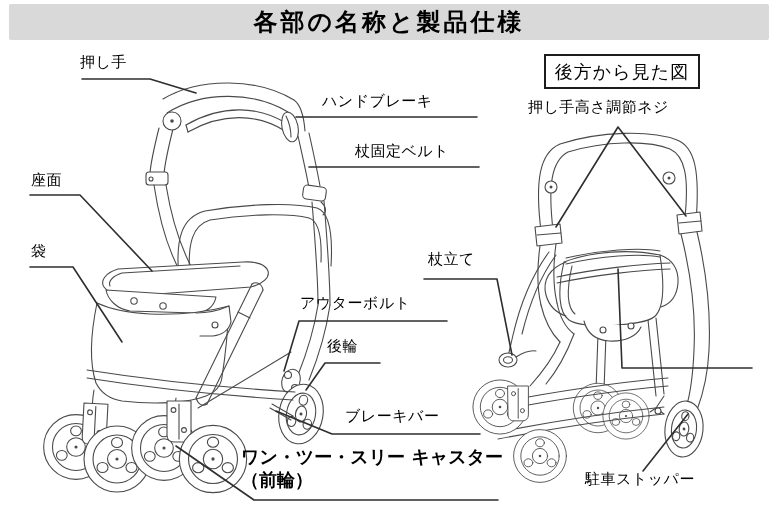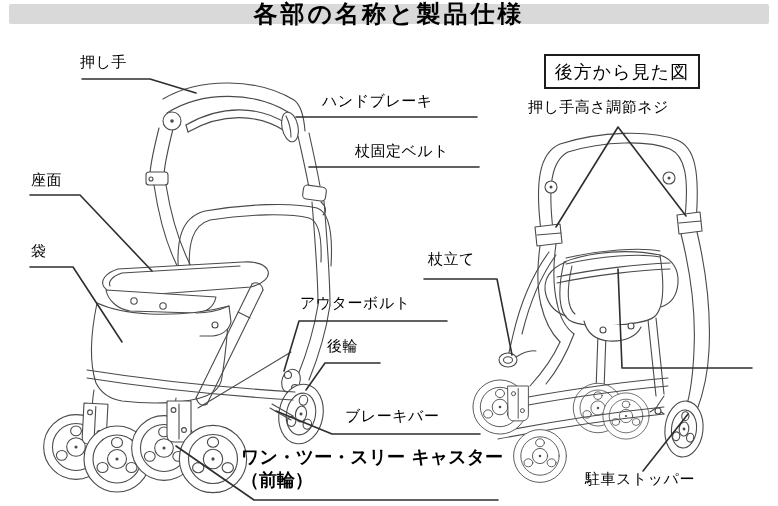--- a/index.html
+++ b/index.html
@@ -1,18 +1,18 @@
 <!DOCTYPE html>
 <html><head>
 <meta charset="utf-8">
 <style>
   html,body{margin:0;padding:0;background:#fff;}
   .page{position:relative;width:778px;height:506px;background:#ffffff;overflow:hidden;
         font-family:"DejaVu Sans","Liberation Sans",sans-serif;color:#000;}
-  .title-bar{position:absolute;left:9px;top:4px;width:760px;height:20px;background:#d9d9d9;
+  .title-bar{position:absolute;left:9px;top:4px;width:760px;height:36px;background:#d9d9d9;
         border-radius:2px;display:flex;align-items:center;justify-content:center;
         font-size:24px;font-weight:bold;letter-spacing:3px;}
   svg.art{position:absolute;left:0;top:0;}
   .lbl{position:absolute;font-size:15px;font-weight:500;letter-spacing:0.5px;
         white-space:nowrap;line-height:1.2;color:#000;}
   .caster-label{position:absolute;left:241px;top:446px;width:262px;text-align:left;
         font-size:18px;font-weight:700;white-space:nowrap;line-height:1.25;}
   .caster-label .l2{text-align:left;}
   .caption-box{position:absolute;left:544px;top:54px;width:152px;height:31px;
         border:2px solid #1c1c1c;display:flex;align-items:center;justify-content:center;

